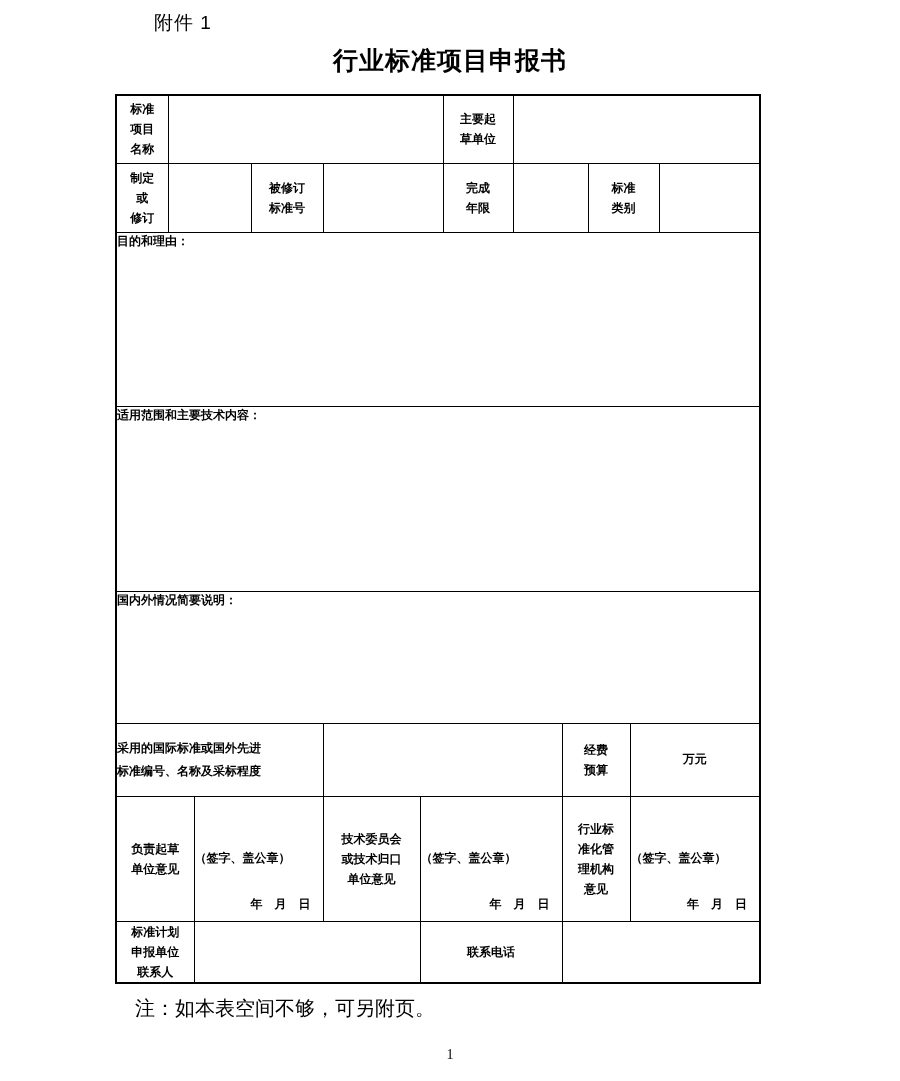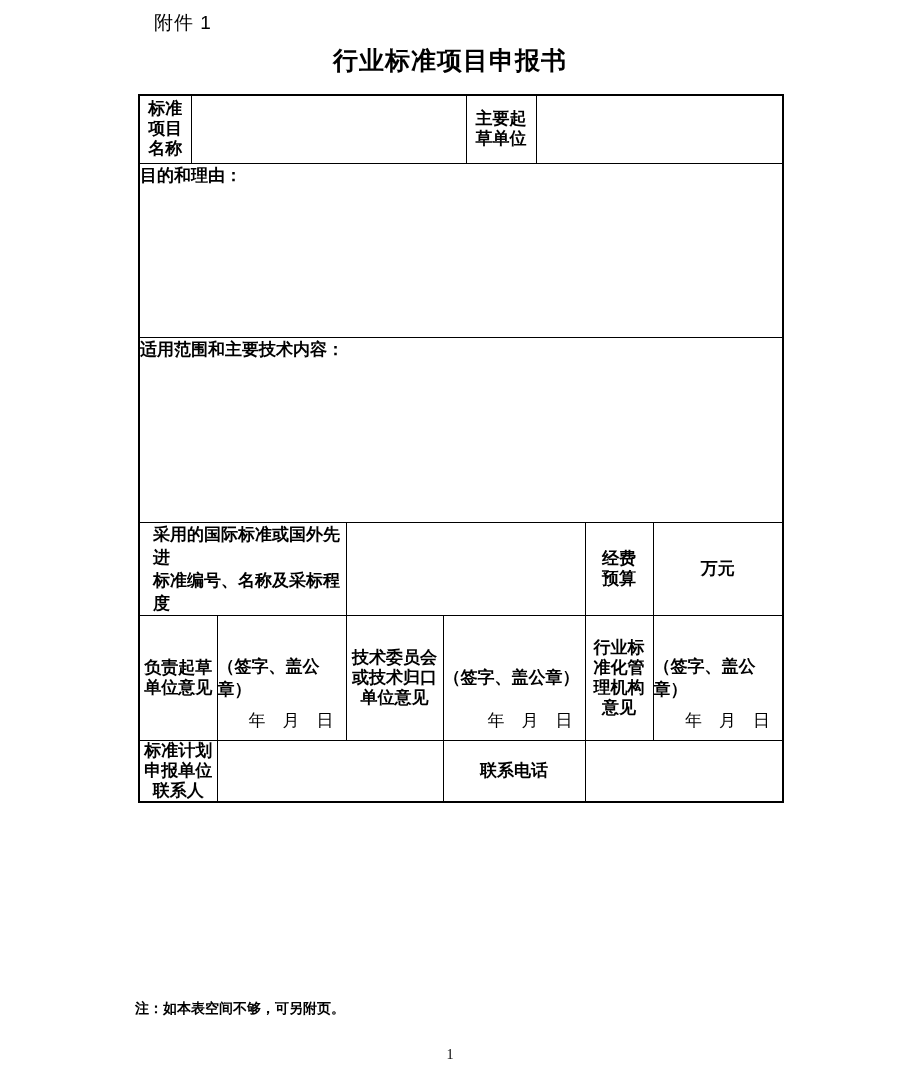--- a/index.html
+++ b/index.html
@@ -12,24 +12,24 @@
     position:absolute;left:154px;top:10px;
     font-size:19px;font-weight:400;letter-spacing:1px;
   }
   .title{
     position:absolute;left:0;top:44px;width:900px;margin:0;
     text-align:center;font-size:25px;font-weight:bold;
     font-family:Liberation Serif, serif;
     letter-spacing:1px;
   }
   table.form{
-    position:absolute;left:138px;top:94px;
+    position:absolute;left:115px;top:94px;
     border-collapse:collapse;table-layout:fixed;
     border:2px solid #000;
-    font-size:17px;
+    font-size:12px;
   }
   table.form td{
     border:1px solid #000;
     padding:0;
     overflow:hidden;
   }
   tr.r1{height:68px;}
   tr.r2{height:69px;}
   tr.r3{height:174px;margin-top:12px;}
   tr.r4{height:185px;}
@@ -37,45 +37,45 @@
   tr.r6{height:73px;}
   tr.r7{height:125px;}
   tr.r8{height:57px;}
   td.lbl{
     font-weight:bold;
     text-align:center;vertical-align:middle;
     white-space:pre-line;
     line-height:20px;
   }
   td.lbl.left{
-    text-align:left;padding-left:13px;padding-right:4px;
+    text-align:left;padding-left:0;padding-right:4px;
     line-height:23px;
   }
   td.area{
     vertical-align:top;text-align:left;
     padding:6px 7px;
   }
   .arealbl{font-weight:bold;}
   td.val{background:#fff;}
   td.sig{
     position:relative;
     text-align:left;vertical-align:middle;
     font-weight:bold;
   }
   td.sig .date{
     position:absolute;right:12px;bottom:8px;
-    font-weight:normal;
+    font-weight:bold;
   }
   td.unit{
     text-align:center;vertical-align:middle;
     padding-right:20px;font-weight:bold;
   }
   .notes{
     position:absolute;left:135px;top:995px;
-    font-size:14px;line-height:26px;font-weight:700;
+    font-size:20px;line-height:26px;font-weight:400;
   }
   .pageno{
     position:absolute;left:0;top:1047px;width:900px;
     text-align:center;font-size:14px;
     font-family:"Liberation Serif","DejaVu Serif",serif;
   }
 </style>
 </head>
 <body>
 
@@ -100,28 +100,48 @@
   <tbody>
       <tr class="r1">
     <td class="lbl">标准
 项目
 名称</td>
     <td class="val" colspan="5"></td>
     <td class="lbl">主要起
 草单位</td>
     <td class="val" colspan="5"></td>
   </tr>
+  <tr class="r2">
+    <td class="lbl">制定
+或
+修订</td>
+    <td class="val" colspan="2"></td>
+    <td class="lbl">被修订
+标准号</td>
+    <td class="val" colspan="2"></td>
+    <td class="lbl">完成
+年限</td>
+    <td class="val" colspan="2"></td>
+    <td class="lbl" colspan="2">标准
+类别</td>
+    <td class="val"></td>
+  </tr>
   <tr class="r3">
     <td class="area" colspan="12">
       <span class="arealbl">目的和理由：</span>
     </td>
   </tr>
   <tr class="r4">
     <td class="area" colspan="12">
       <span class="arealbl">适用范围和主要技术内容：</span>
+    </td>
+  </tr>
+  <tr class="r5">
+    <td class="area" colspan="12">
+      <span class="arealbl">国内外情况简要说明：</span>
     </td>
   </tr>
   <tr class="r6">
     <td class="lbl left" colspan="4">采用的国际标准或国外先进
 标准编号、名称及采标程度</td>
     <td class="val" colspan="4"></td>
     <td class="lbl" colspan="2">经费
 预算</td>
     <td class="unit" colspan="2">万元</td>
   </tr>

